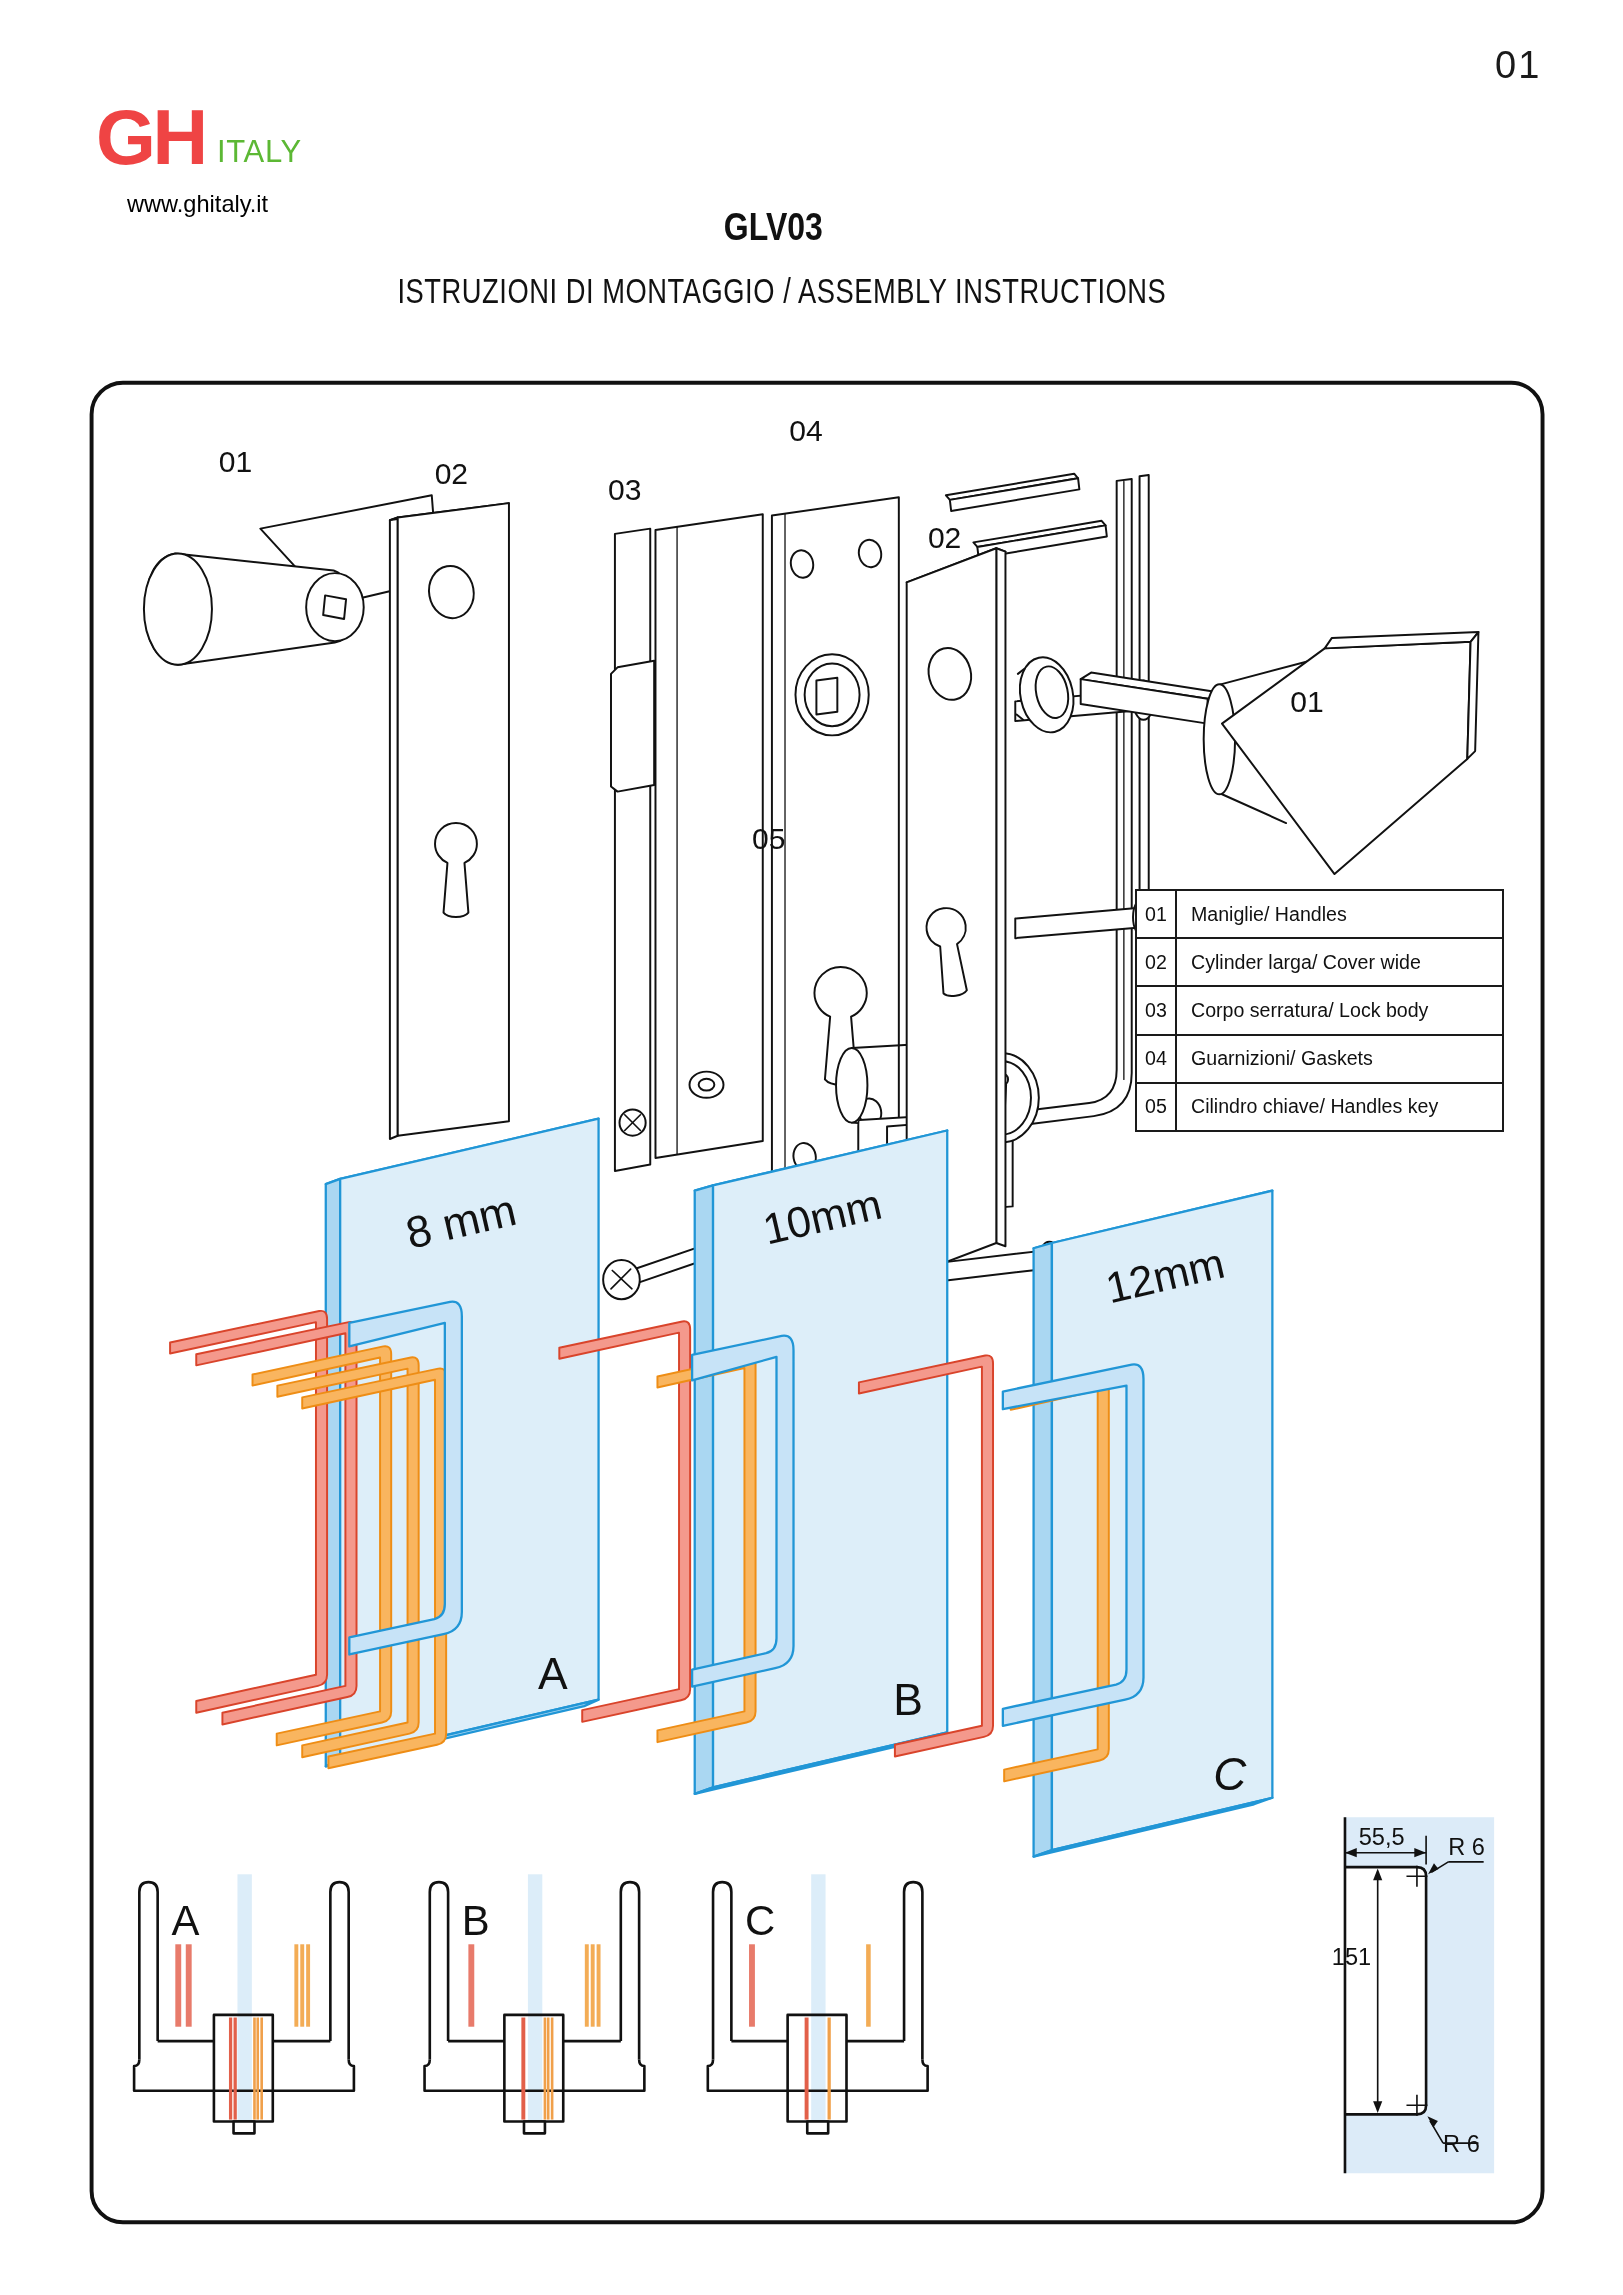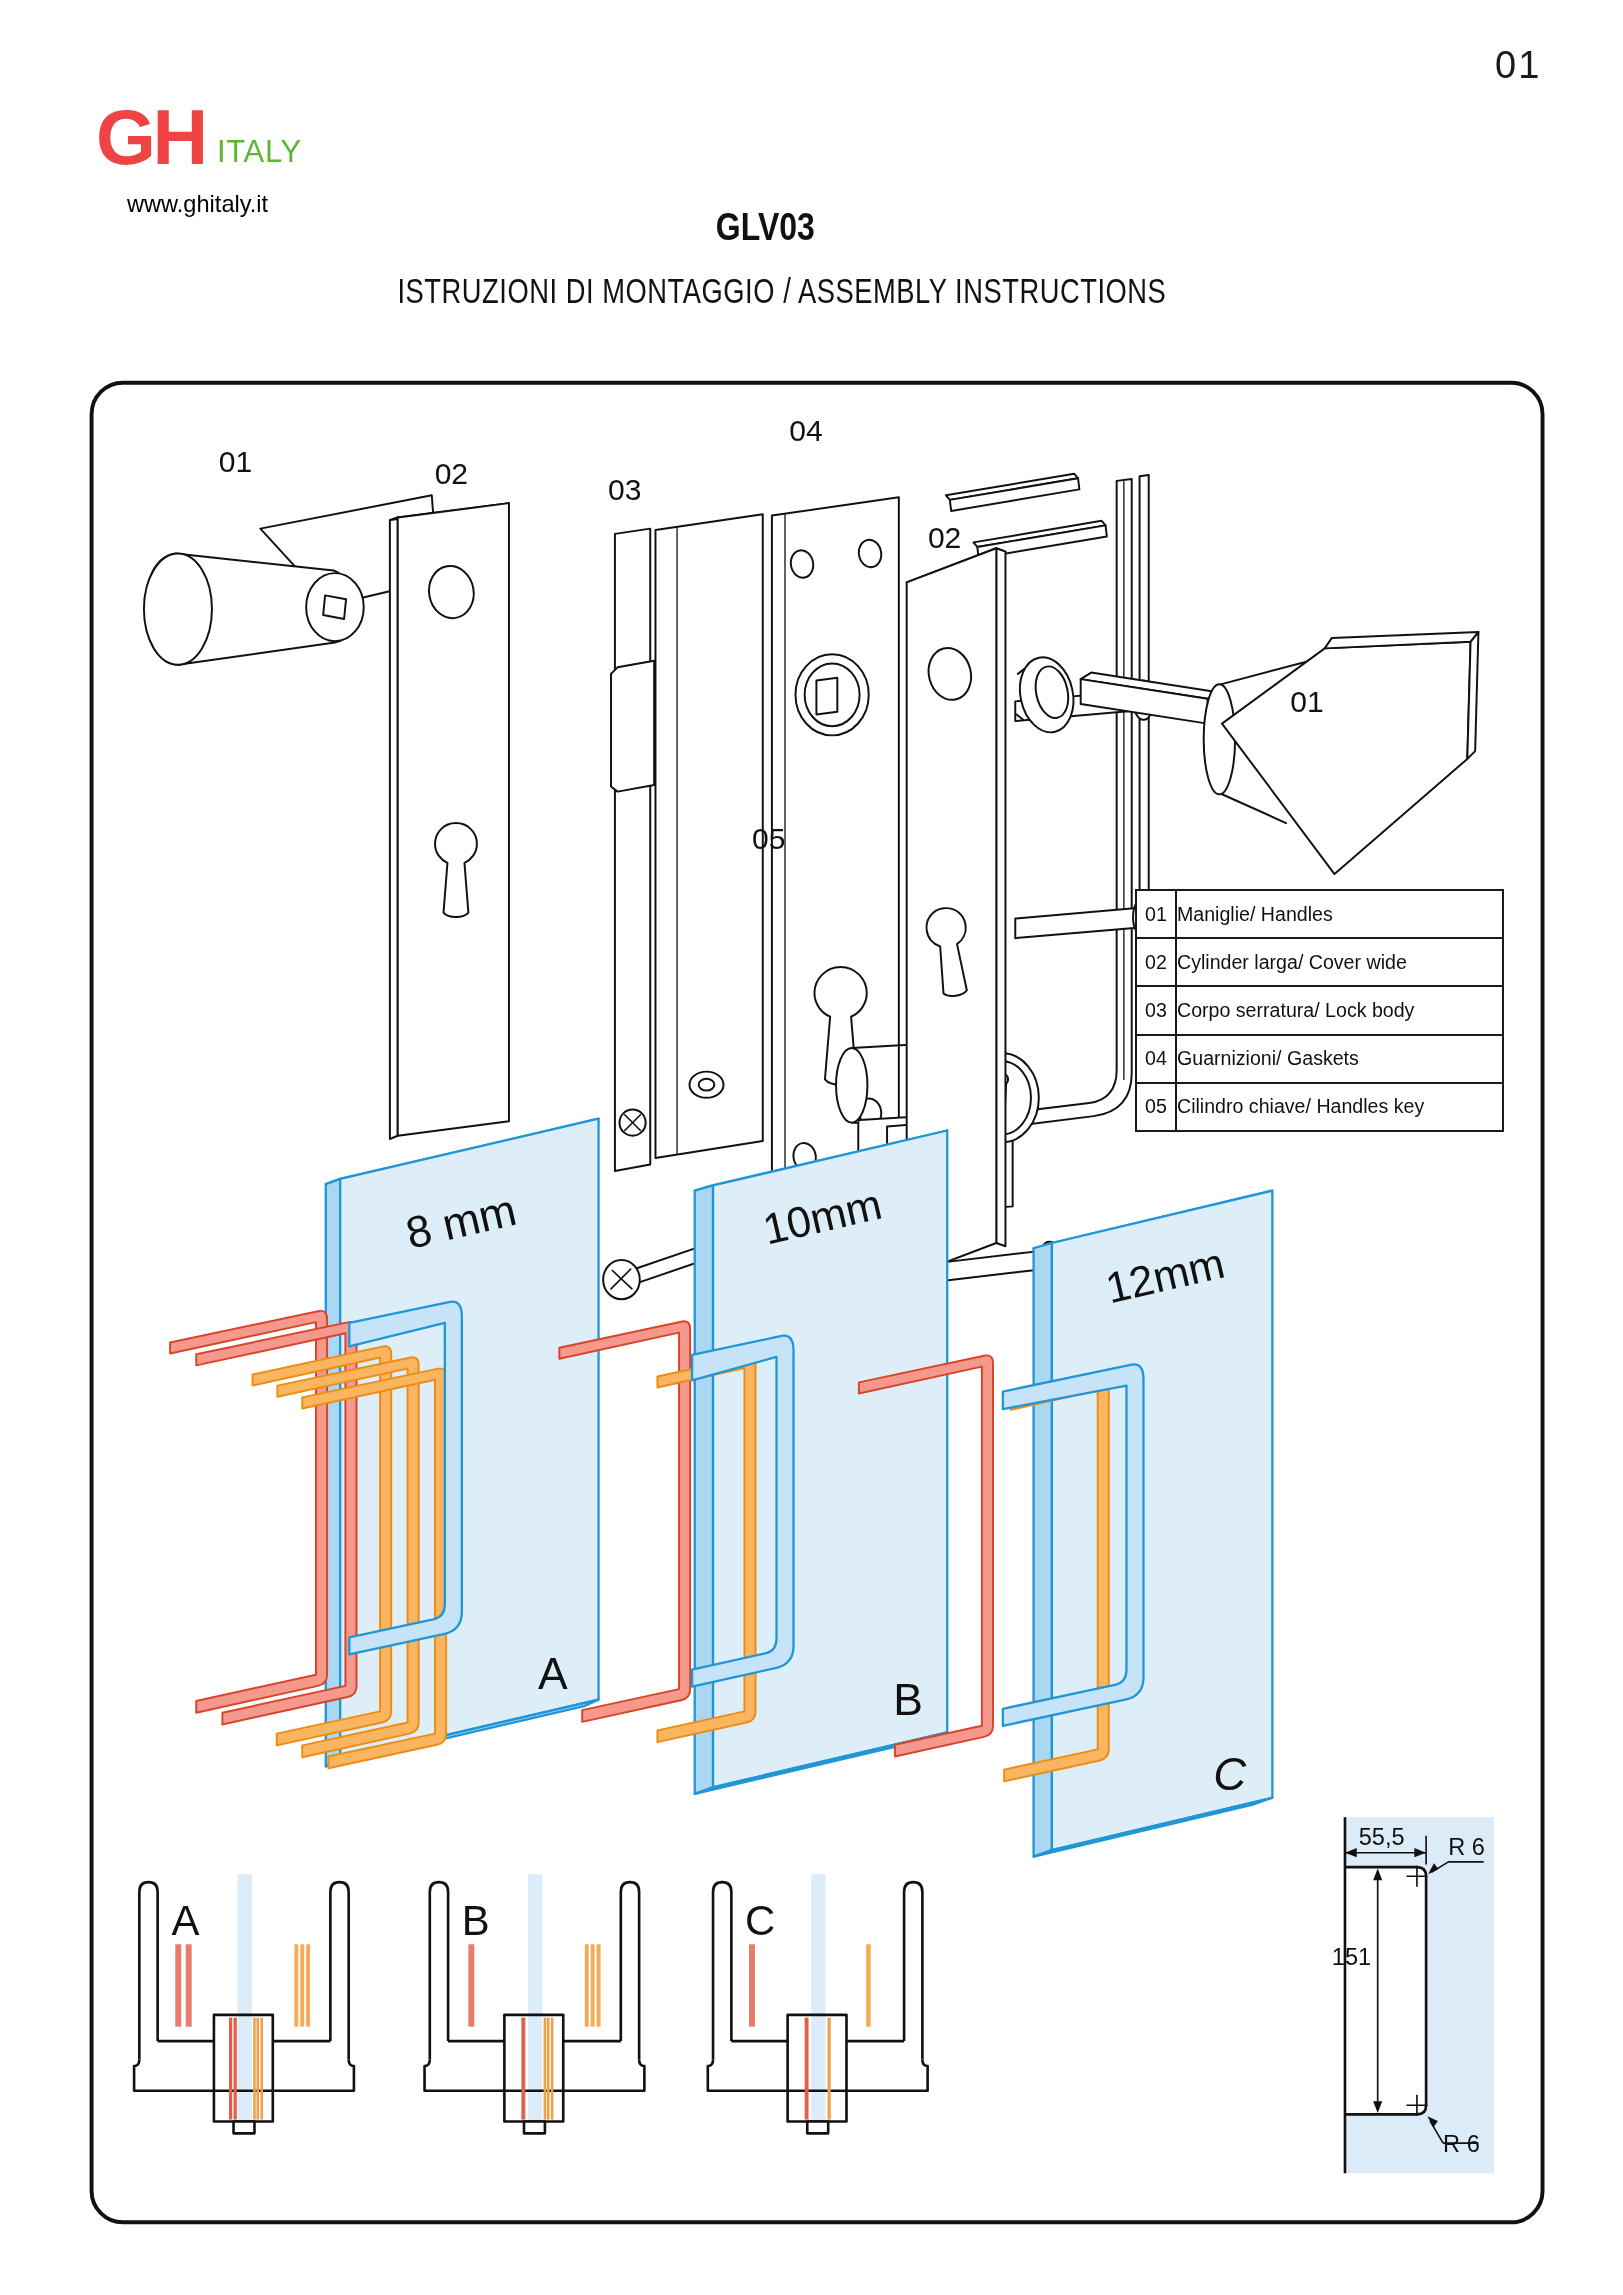--- a/index.html
+++ b/index.html
@@ -5,32 +5,32 @@
   html,body{margin:0;padding:0;background:#fff;}
   #page{position:relative;width:1623px;height:2295px;background:#fff;
         font-family:"Liberation Sans",sans-serif;color:#111;overflow:hidden;}
   .abs{position:absolute;}
   
   #pageno{left:1495px;top:44px;font-size:38px;letter-spacing:2px;color:#1a1a1a;}
   #logo{left:96px;top:102px;display:flex;align-items:flex-end;}
   #logo .gh{font-size:77px;font-weight:800;line-height:.92;letter-spacing:-3.3px;}
   #logo .italy{font-size:31px;font-weight:400;letter-spacing:0.7px;margin-left:12px;margin-bottom:2.6px;}
   #website{left:98px;top:191px;font-size:23.6px;color:#000;margin-left:29px;}
-  #title{left:0;top:205px;width:1531px;text-align:center;font-size:39px;font-weight:700;}
+  #title{left:8px;top:205px;width:1531px;text-align:center;font-size:39px;font-weight:700;}
   #title span{display:inline-block;transform:scaleX(.82);}
   #subtitle{left:16px;top:271px;width:1531px;text-align:center;font-size:35px;font-weight:400;}
   #subtitle span{display:inline-block;transform:scaleX(.78);letter-spacing:0.7px;}
   
   #ptable{left:1135px;top:889px;width:365px;height:239px;border:2px solid #1a1a1a;
           display:flex;flex-direction:column;background:#fff;}
   #ptable .row{flex:1;display:flex;border-bottom:2px solid #1a1a1a;align-items:center;}
   #ptable .row:last-child{border-bottom:none;}
   #ptable .num{width:38px;text-align:center;font-size:19.6px;flex:none;align-self:stretch;
                display:flex;align-items:center;justify-content:center;border-right:2px solid #1a1a1a;}
-  #ptable .name{font-size:19.6px;padding-left:0;white-space:nowrap;}
+  #ptable .name{font-size:19.6px;padding-left:14px;white-space:nowrap;}
   svg text{font-family:"Liberation Sans",sans-serif;fill:#111;}
 </style>
 </head>
 <body>
 
 <div id="page">
 
   <svg class="abs" style="left:0;top:0" width="1623" height="2295" viewBox="0 0 2481 3508">
 
     <rect x="140" y="585" width="2218" height="2812" rx="48" fill="none" stroke="#111" stroke-width="6"></rect>

